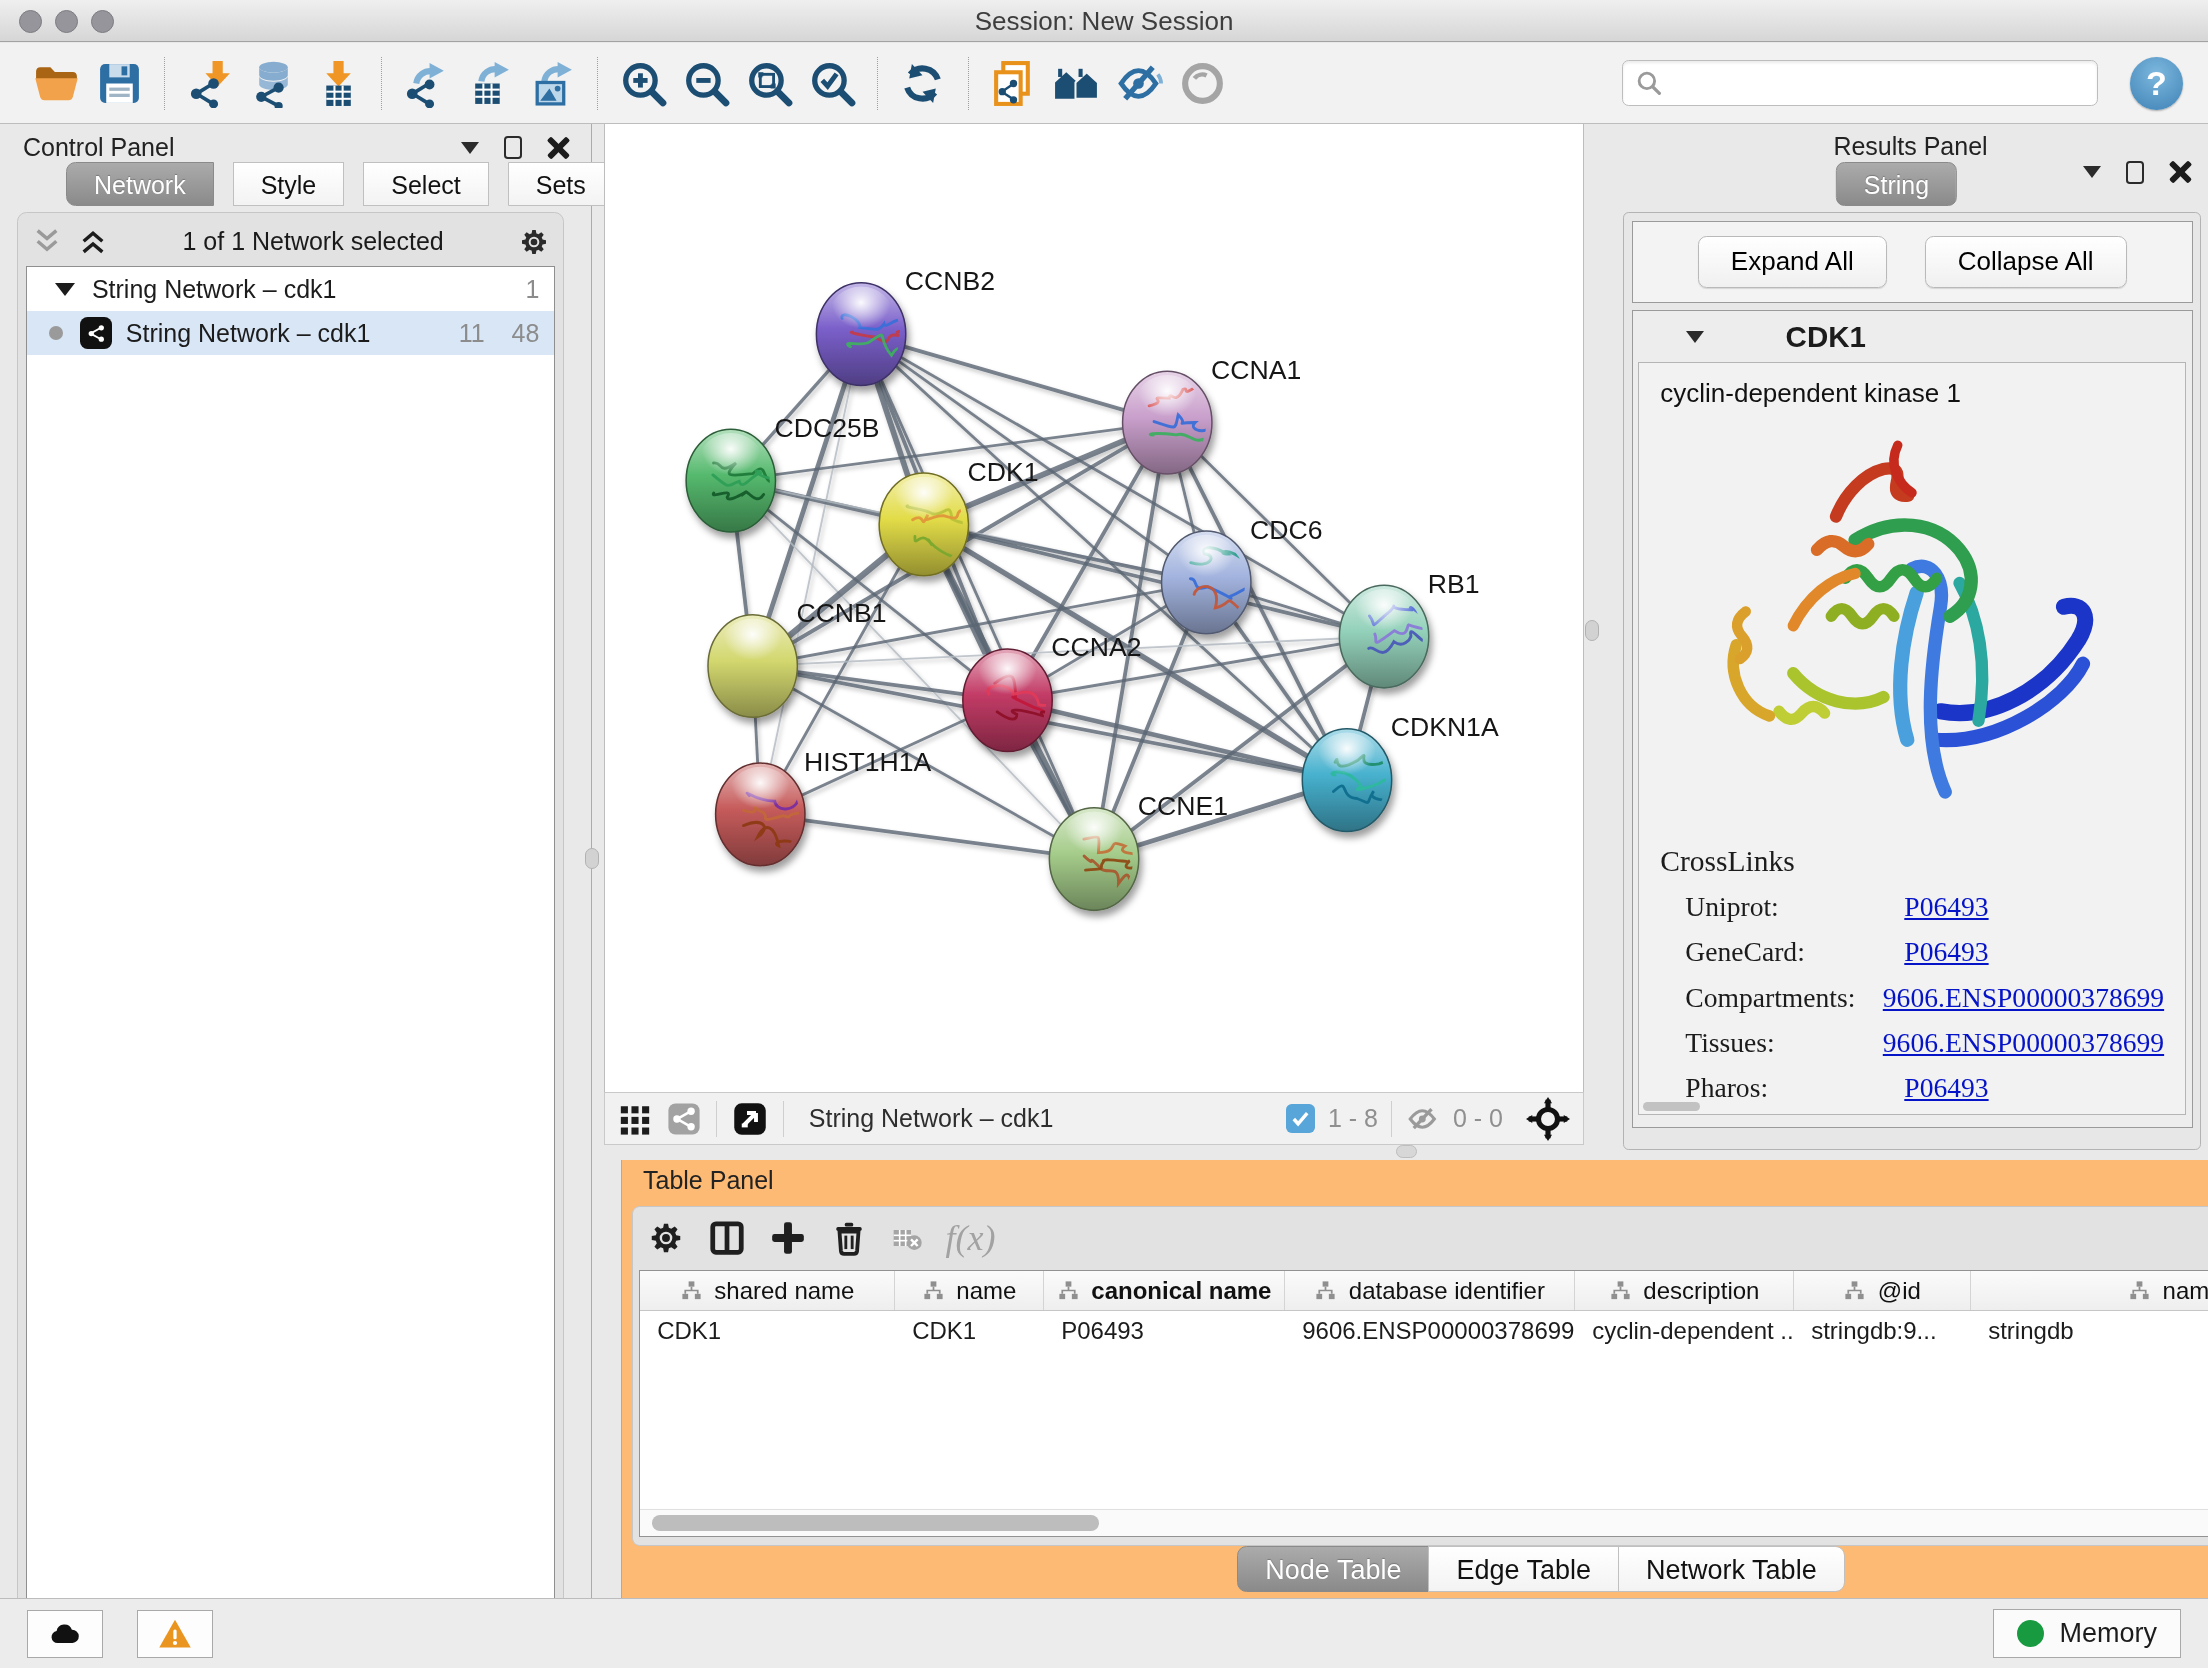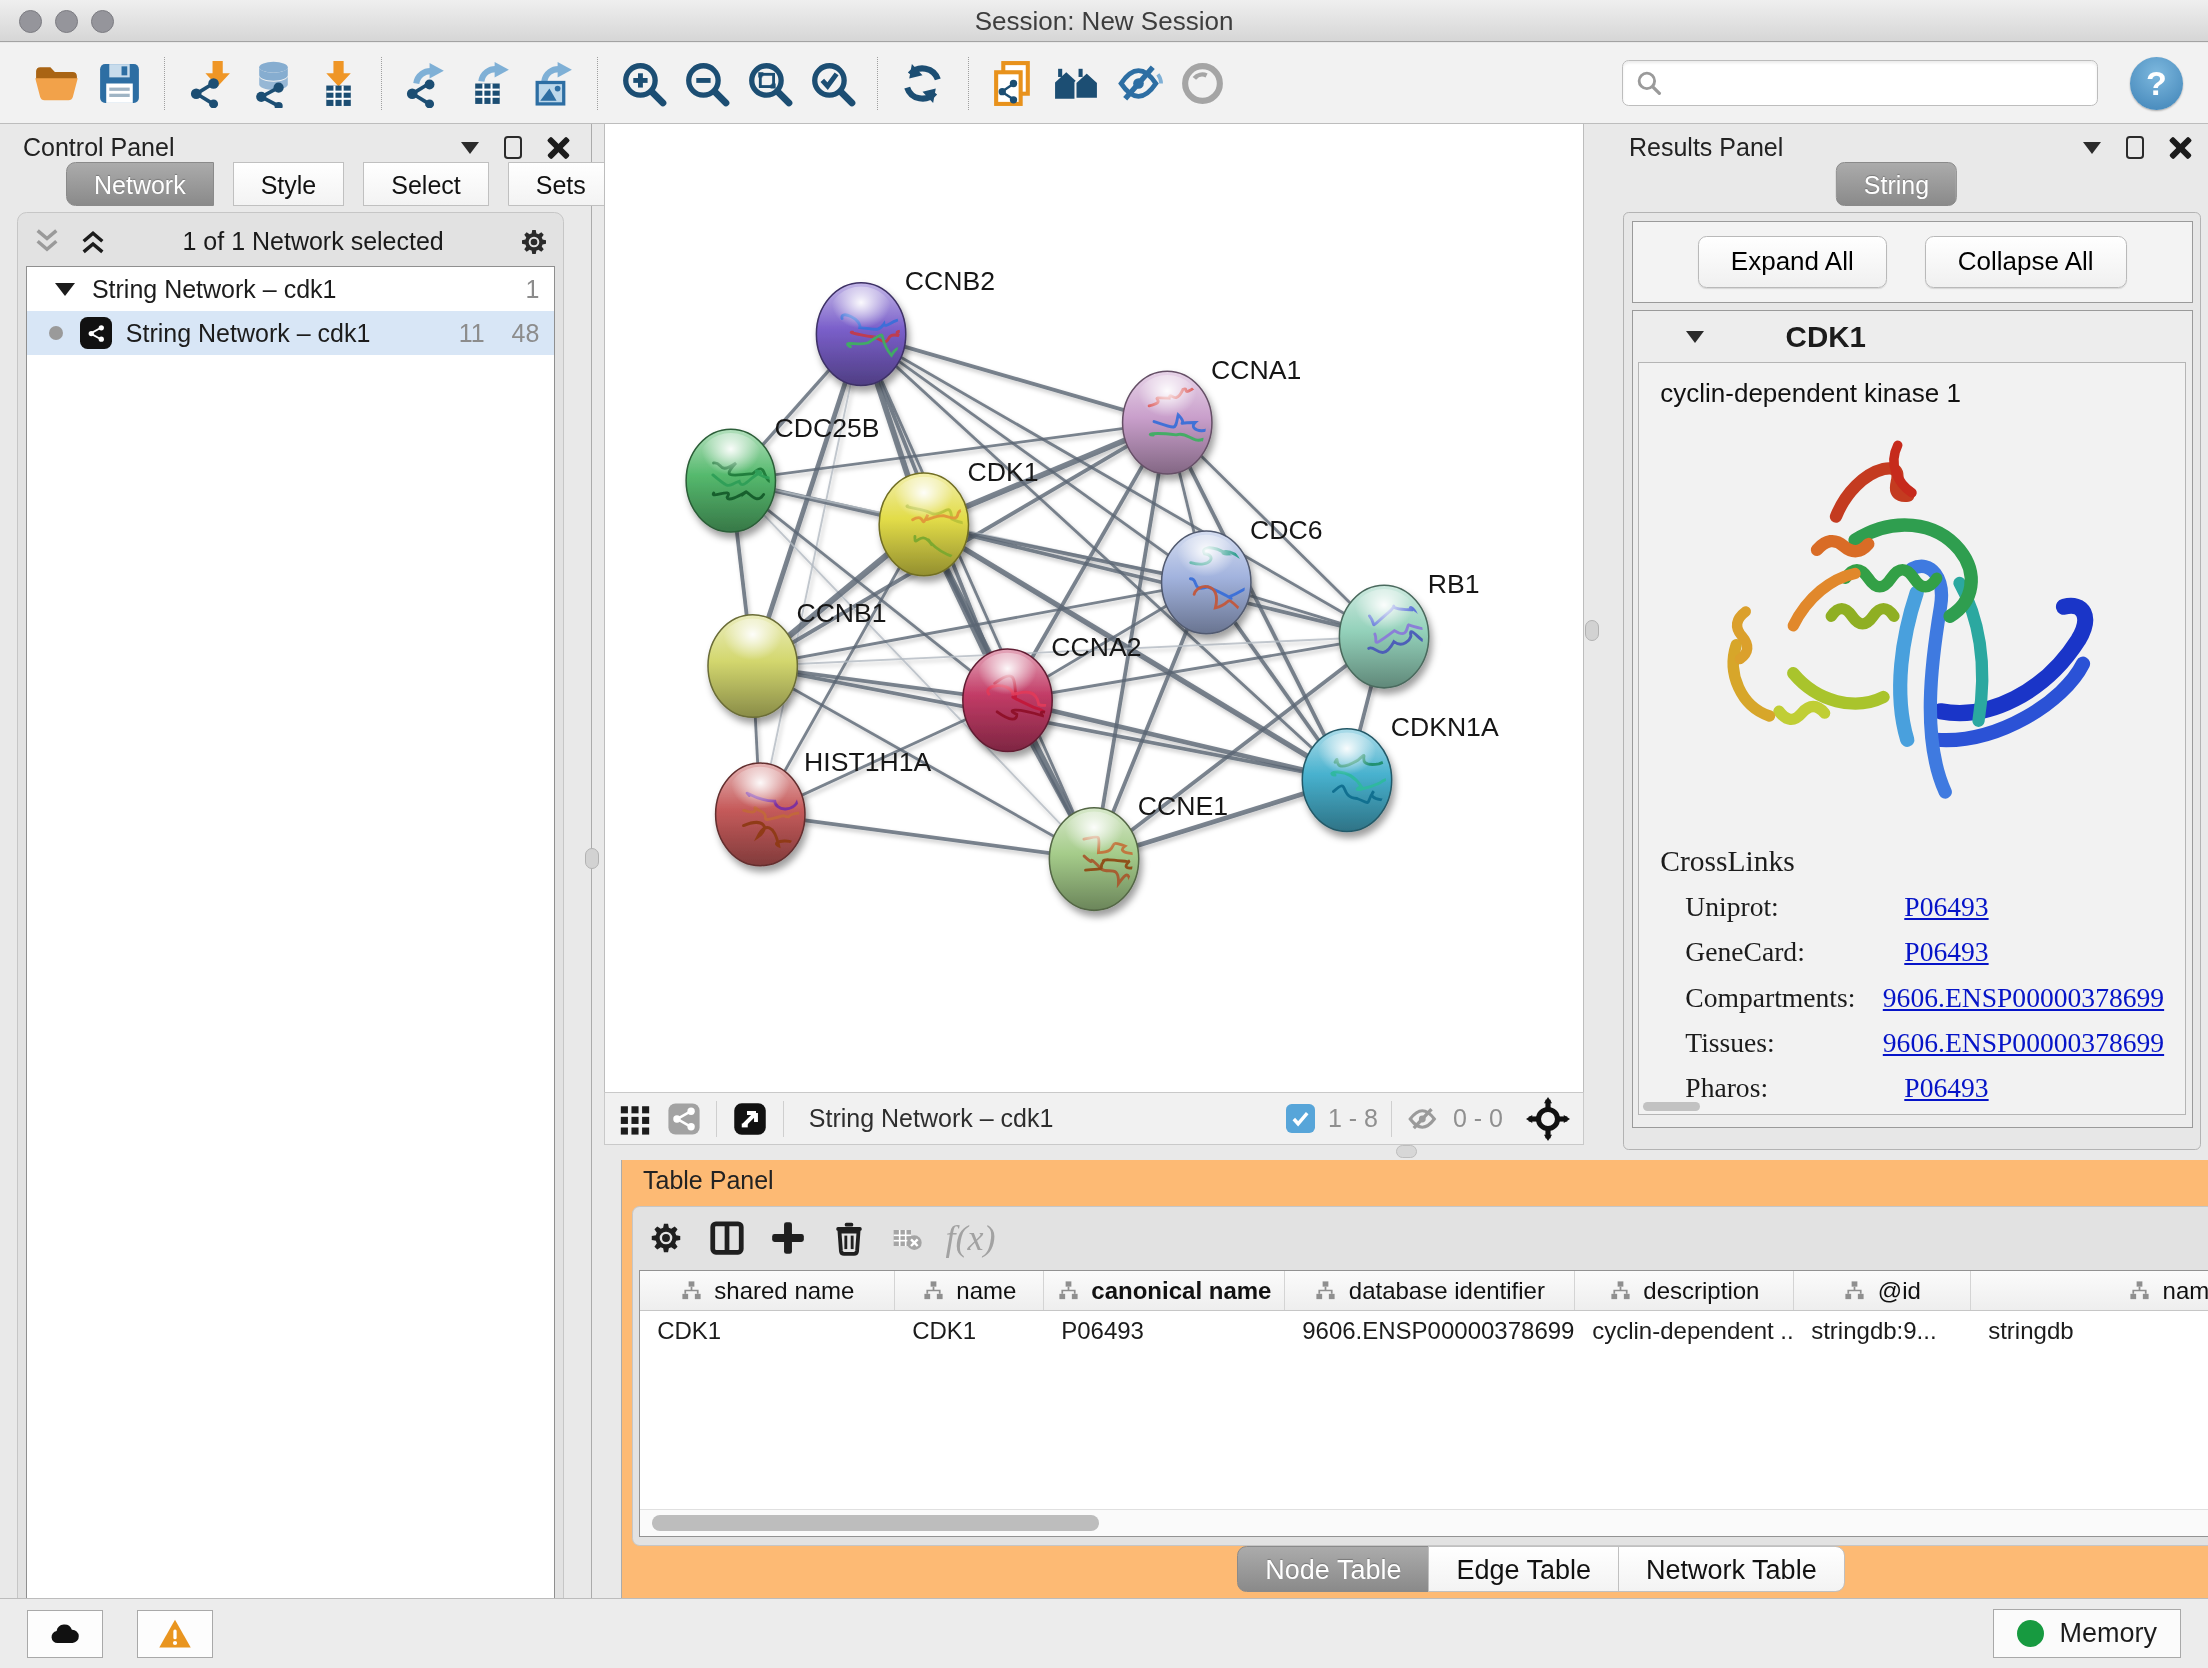--- a/index.html
+++ b/index.html
@@ -80,21 +80,21 @@
     display:flex; align-items:center; padding:0 13.3px; gap:15px; }
   .ns-sep { width:1px; height:36px; background:#cfcfcf; }
   .ns-title { font-size:25px; color:#2e2e2e; margin-left:9.5px; }
   .ns-right { margin-left:auto; display:flex; align-items:center; gap:13.3px; }
   .ns-count { font-size:25px; color:#8f8f8f; }
   .checkbox { width:28.5px; height:28.5px; border-radius:5.7px; background:#57a5d9; display:flex;
     align-items:center; justify-content:center; }
 
   
   .results-panel { position:absolute; left:1585px; top:124px; width:624px; height:1027px; background:#e9e9e9; }
-  .rp-head { left:44px; right:17px; top:7.6px; }
+  .rp-head { left:44px; right:17px; top:7.6px;flex-direction:column; }
   .rp-tab { position:absolute; top:38px; left:50%; transform:translateX(-50%); }
   .rp-box { position:absolute; left:38px; right:7.6px; top:88px; height:938px; background:#e7e7e7;
     border:1px solid #b3b3b3; border-radius:5.7px; padding:7.6px; }
   .rp-buttons { background:#f3f3f3; border:1px solid #9a9a9a; height:82px; display:flex;
     align-items:center; justify-content:center; gap:38px; }
   .rp-btn { background:linear-gradient(#ffffff,#f0f0f0); border:1px solid #b9b9b9; border-radius:8.6px;
     font-size:26px; padding:9.5px 32px; box-shadow:0 1px 1px rgba(0,0,0,.12); }
   .rp-section { margin-top:7.6px; border:1px solid #9a9a9a; background:#ededed; height:818px; }
   .rp-sec-head { height:51px; display:flex; align-items:center; }
   .rp-sec-head .tri-down { margin-left:53px; }

